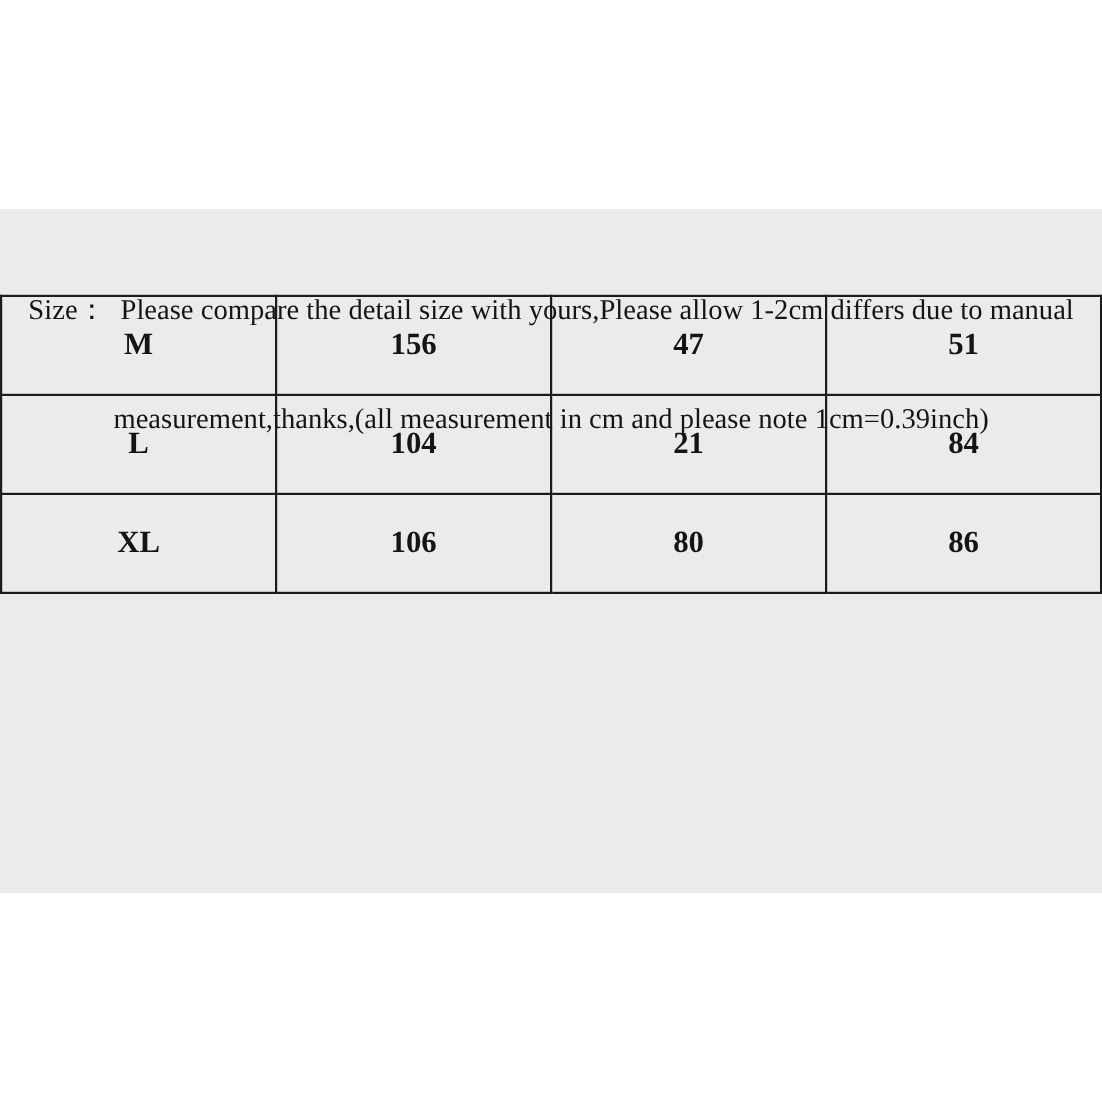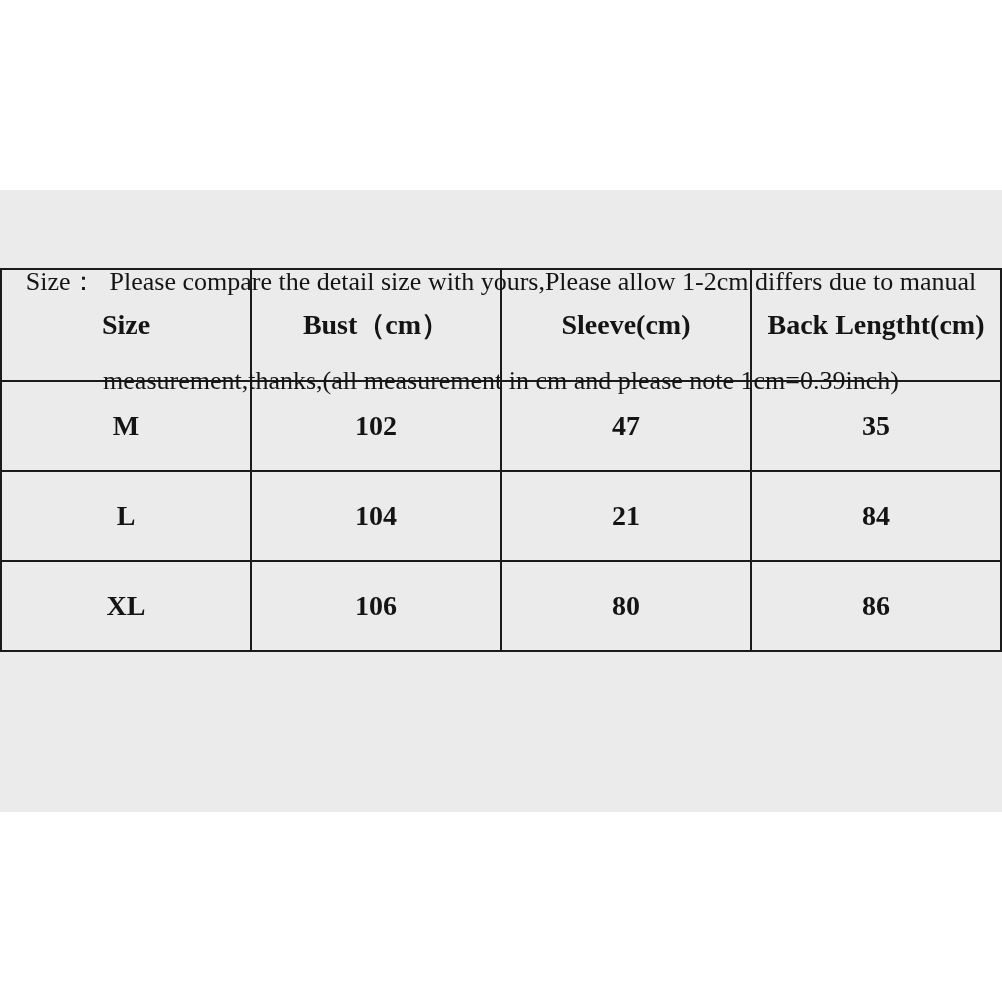--- a/index.html
+++ b/index.html
@@ -68,31 +68,25 @@
   </div>
 
   <table class="size-table">
     <colgroup>
       <col class="c">
         <col class="c">
         <col class="c">
         <col class="c">
     </colgroup>
     <tbody>
-      <tr class="header-row">
-        <th>Size</th>
-        <th>Bust（cm）</th>
-        <th>Sleeve(cm)</th>
-        <th>Back Lengtht(cm)</th>
-      </tr>
       <tr class="data-row">
         <td>M</td>
-        <td>102</td>
+        <td>156</td>
         <td>47</td>
-        <td>35</td>
+        <td>51</td>
       </tr>
       <tr class="data-row">
         <td>L</td>
         <td>104</td>
         <td>21</td>
         <td>84</td>
       </tr>
       <tr class="data-row">
         <td>XL</td>
         <td>106</td>

